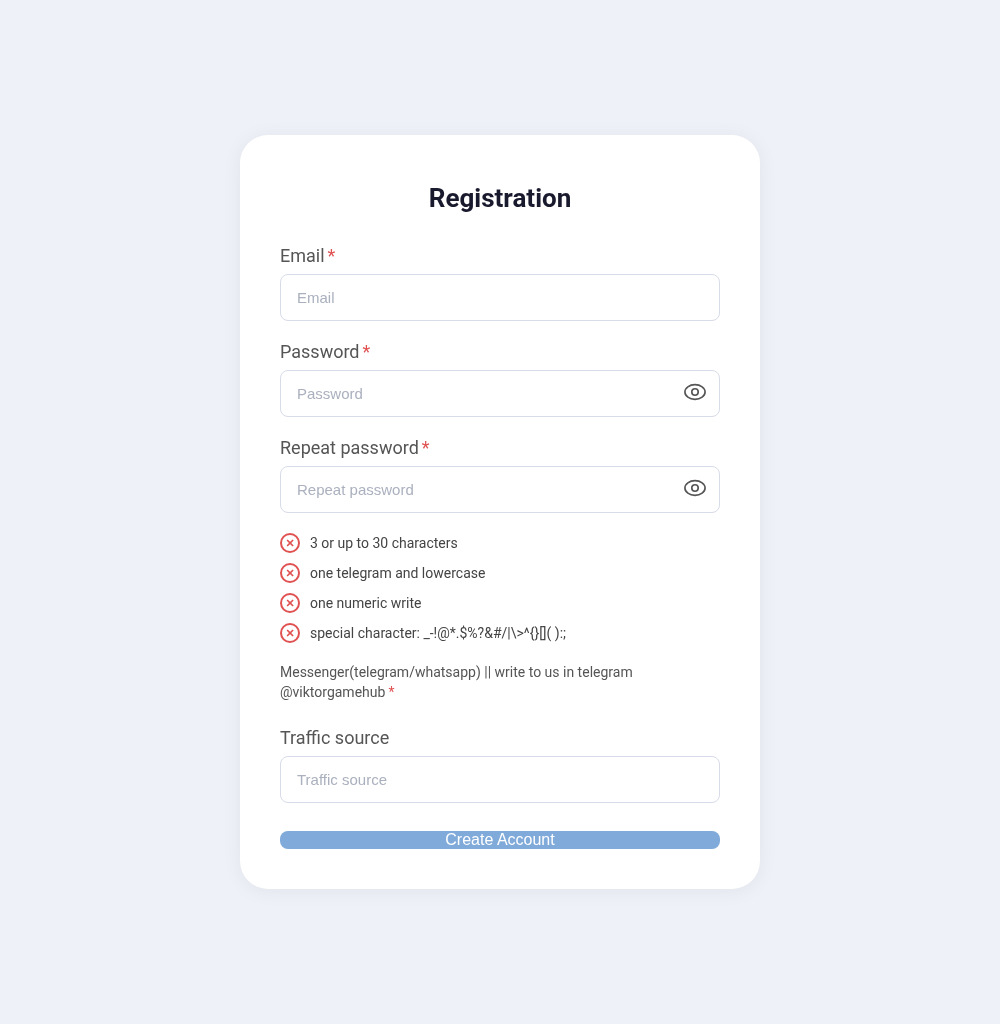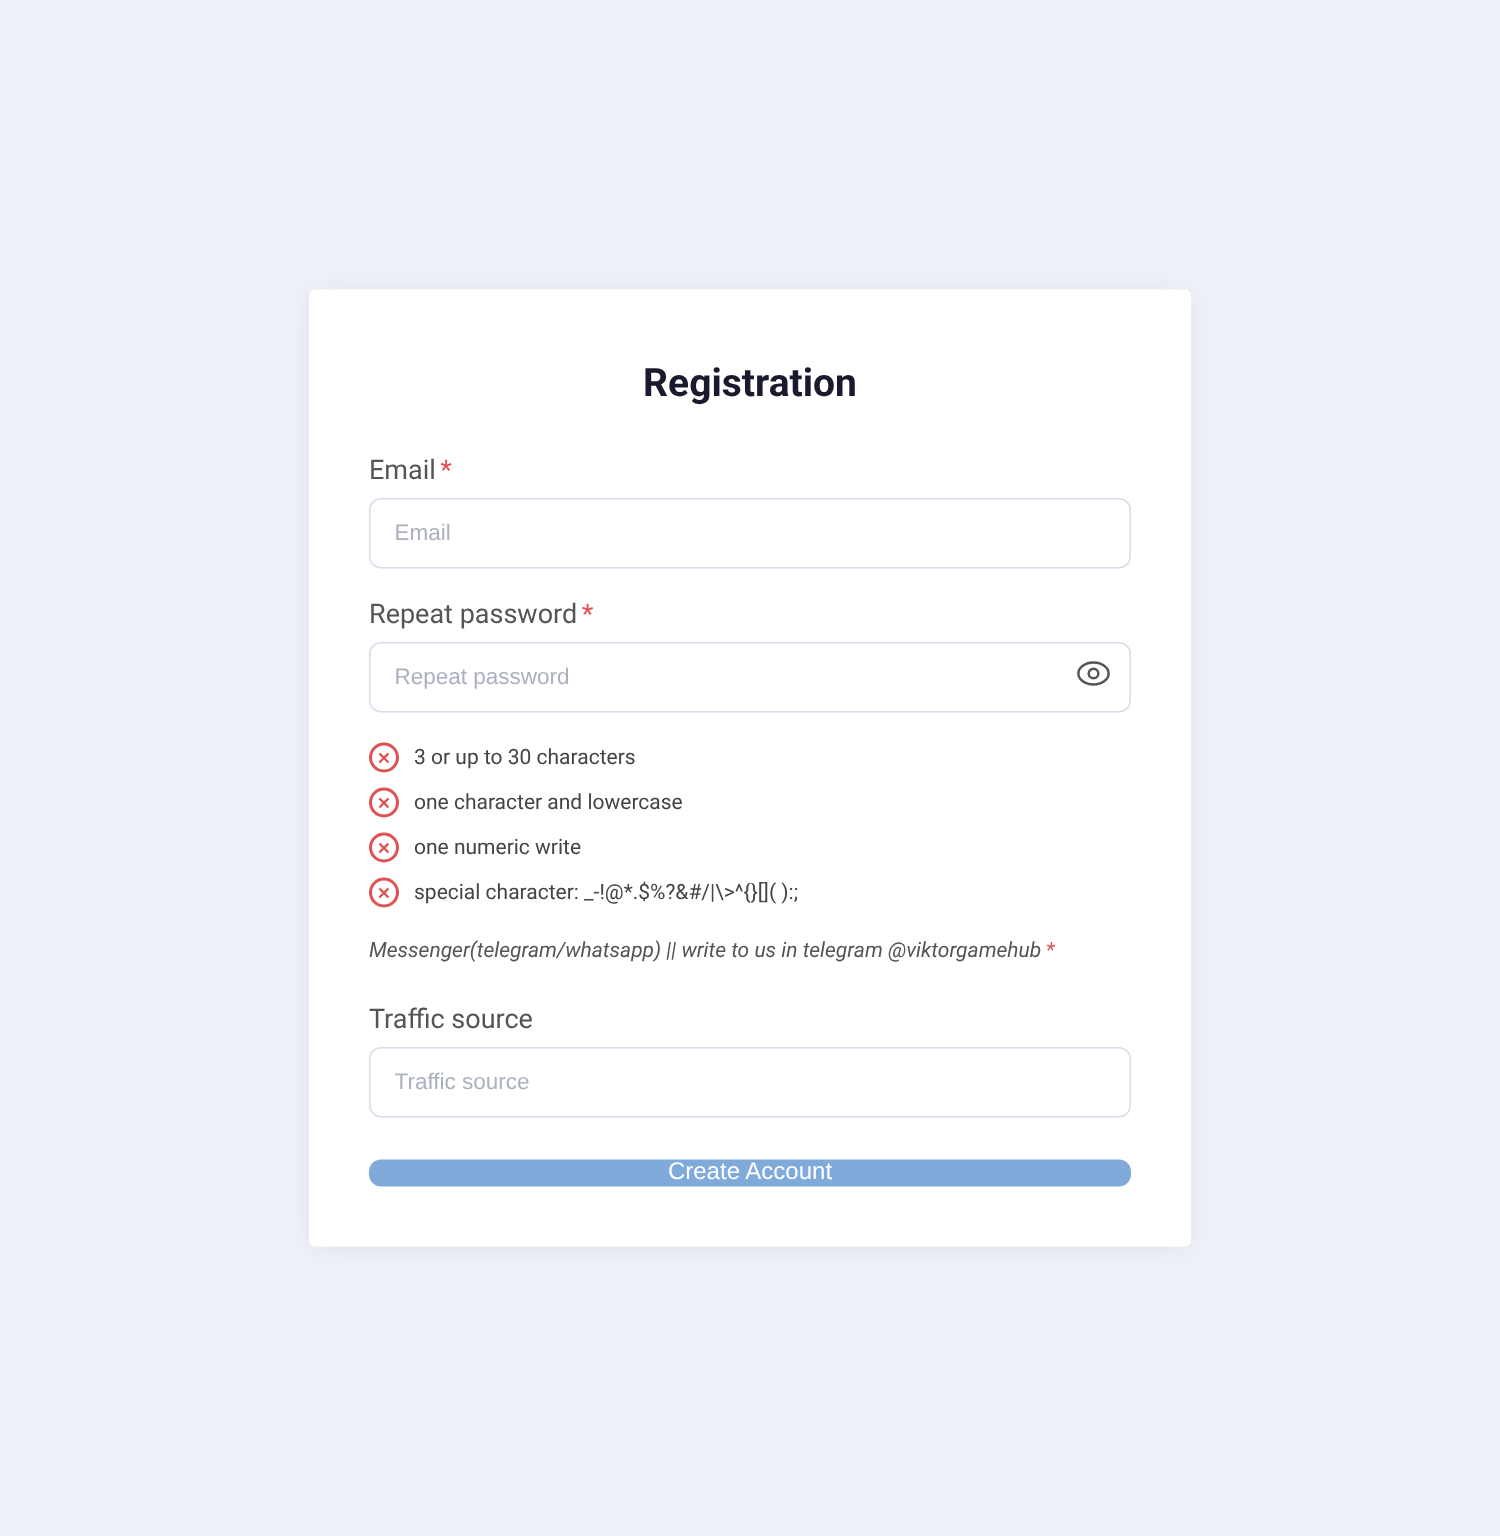--- a/index.html
+++ b/index.html
@@ -13,23 +13,23 @@
       height: 1024px;
       background-color: #eef1f7;
       display: flex;
       align-items: center;
       justify-content: center;
       font-family: -apple-system, BlinkMacSystemFont, 'Segoe UI', Roboto, sans-serif;
     }
 
     .card {
       background: #ffffff;
-      border-radius: 4px;
+      border-radius: 28px;
       padding: 48px 40px 40px 40px;
-      width: 588px;
+      width: 520px;
       box-shadow: 0 2px 20px rgba(0,0,0,0.06);
     }
 
     .form-title {
       font-size: 26px;
       font-weight: 700;
       color: #1a1a2e;
       text-align: center;
       margin-bottom: 32px;
     }
@@ -108,21 +108,20 @@
       color: #e05252;
       font-size: 11px;
       font-weight: bold;
     }
 
     .messenger-label-text {
       font-size: 14px;
       color: #555;
       margin-bottom: 24px;
       line-height: 1.4;
-      font-style: italic;
     }
 
     .create-btn {
       width: 100%;
       padding: 0;
       background-color: #7faad9;
       color: #fff;
       border: none;
       border-radius: 8px;
       font-size: 16px;
@@ -142,20 +141,34 @@
   <div class="form-group">
     <label class="form-label">
       <span>Email</span><span class="required-star">*</span>
     </label>
     <div class="input-wrapper">
       <input class="form-input" type="email" placeholder="Email" style="">
     </div>
   </div>
 
   
+  <div class="form-group">
+    <label class="form-label">
+      <span>Password</span><span class="required-star">*</span>
+    </label>
+    <div class="input-wrapper">
+      <input class="form-input" type="password" placeholder="Password" style="">
+      <span class="eye-icon">
+        <svg width="22" height="18" viewBox="0 0 24 18" fill="none" xmlns="http://www.w3.org/2000/svg">
+          <ellipse cx="12" cy="9" rx="11" ry="8" stroke="#555" stroke-width="1.8" fill="none"></ellipse>
+          <circle cx="12" cy="9" r="3.5" stroke="#555" stroke-width="1.8" fill="none"></circle>
+        </svg>
+      </span>
+    </div>
+  </div>
 
   
   <div class="form-group">
     <label class="form-label">
       <span>Repeat password</span><span class="required-star">*</span>
     </label>
     <div class="input-wrapper">
       <input class="form-input" type="password" placeholder="Repeat password" style="">
       <span class="eye-icon">
         <svg width="22" height="18" viewBox="0 0 24 18" fill="none" xmlns="http://www.w3.org/2000/svg">
@@ -167,21 +180,21 @@
   </div>
 
   
   <div class="validation-list">
     <div class="validation-item">
       <div class="x-circle">✕</div>
       <span>3 or up to 30 characters</span>
     </div>
     <div class="validation-item">
       <div class="x-circle">✕</div>
-      <span>one character and lowercase</span>
+      <span>one telegram and lowercase</span>
     </div>
     <div class="validation-item">
       <div class="x-circle">✕</div>
       <span>one numeric write</span>
     </div>
     <div class="validation-item">
       <div class="x-circle">✕</div>
       <span>special character: _-!@*.$%?&amp;#/|\&gt;^{}[](  ):;</span>
     </div>
   </div>

